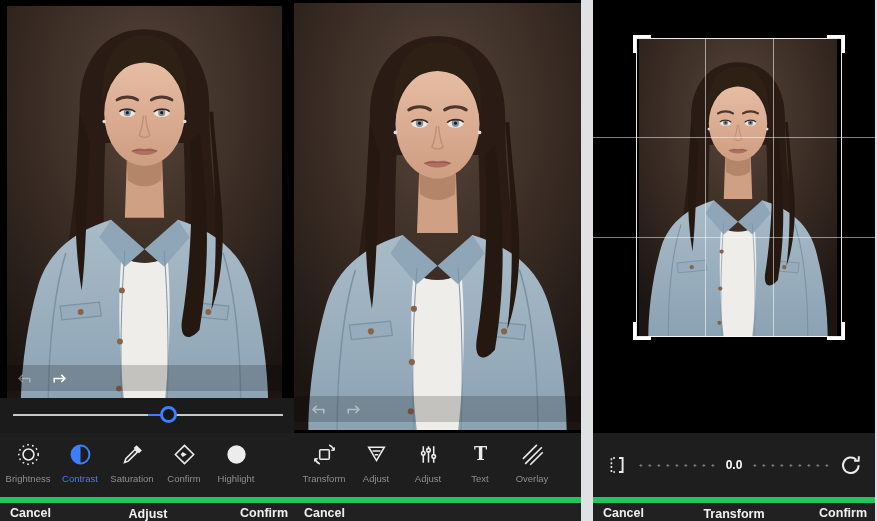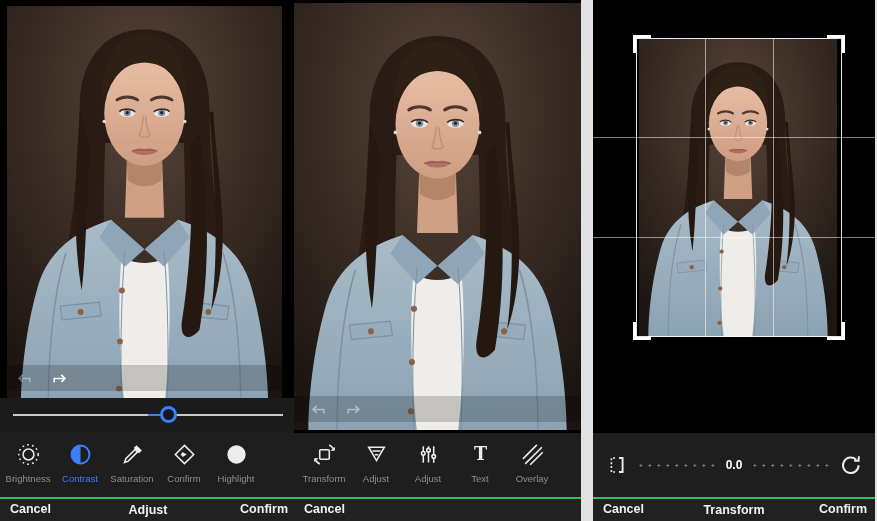--- a/index.html
+++ b/index.html
@@ -34,21 +34,21 @@
   .toolbar { position:absolute; left:0; top:433px; width:100%; height:64px; background:#1e1e1e;
              display:flex; padding:9px 0 0 2px; }
   .tb-b { padding-left:4px; }
   .tool { flex:0 0 52px; width:52px; display:flex; flex-direction:column; align-items:center; gap:6px;
           background:none; border:none; cursor:pointer; }
   .tool svg { display:block; }
   .tlabel { font-size:9.5px; color:#8f8f8f; white-space:nowrap; }
   .tool.selected .tlabel { color:var(--accent,#3d7eff); }
 
   .bottombar { position:absolute; left:0; top:497px; width:100%; height:24px; background:#212121;
-               border-top:2px solid #22c55e; display:flex; align-items:center; }
+               border-top:6px solid #22c55e; display:flex; align-items:center; }
   .bb-btn { background:none; border:none; color:#f0f0f0; font-weight:700; font-size:12.5px;
             font-family:"Liberation Sans",sans-serif; cursor:pointer; position:absolute; top:3px; }
   .bb-cancel { left:10px; }
   .bb-confirm { right:8px; }
   .bb-title { position:absolute; left:0; right:0; text-align:center; top:4px; color:#f2f2f2;
               font-weight:700; font-size:12.5px; }
 
   
   .crop-frame { position:absolute; left:43px; top:38px; width:206px; height:299px;
                 border:1px solid rgba(255,255,255,.9); }

